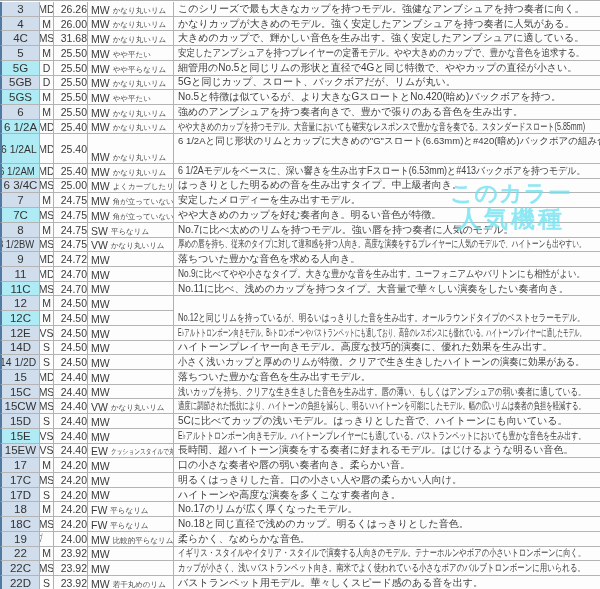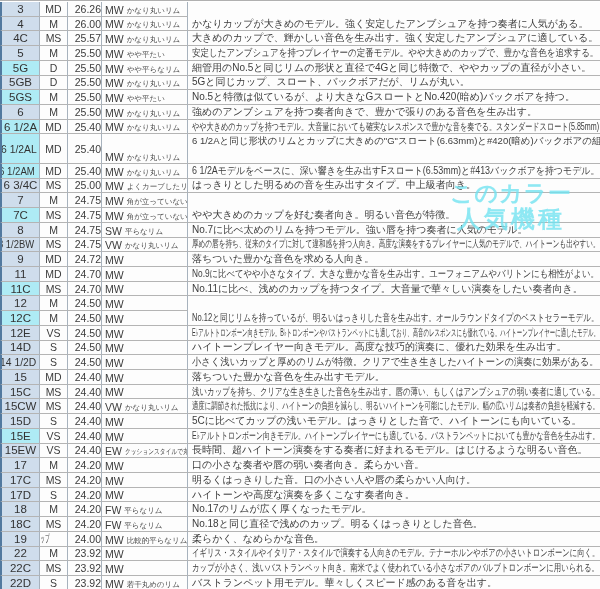--- a/index.html
+++ b/index.html
@@ -14,21 +14,21 @@
   .cell{
     box-sizing:border-box;display:flex;align-items:center;overflow:hidden;
     border-bottom:1px solid #b4b4b4;border-right:1px solid #a7b2bd;
     color:#3b3b3b;white-space:nowrap;
   }
   .c-model{
     width:40px;justify-content:center;background:#cfddec;
     border-left:2px solid #52799f;font-size:11.5px;color:#333;
   }
   .c-model.popular{background:#aeebf5;}
-  .c-cup{width:28px;justify-content:center;font-size:10.5px;}
+  .c-cup{width:14px;justify-content:center;font-size:10.5px;}
   .c-dia{width:34px;justify-content:flex-end;font-size:10.5px;}
   .c-rim{width:86px;padding-left:3px;font-size:10.5px;align-items:flex-end;}
   .rim-note{font-size:7.5px;margin-left:3px;color:#4a4a4a;}
   .c-desc{flex:1;padding-left:4px;font-size:10px;border-right:none;color:#3c3c3c;}
   .row.tall .c-desc{white-space:normal;word-break:break-all;line-height:12.5px;font-size:9.5px;padding-top:1px;align-items:flex-start;}
   .fit{display:inline-block;transform-origin:left center;white-space:nowrap;}
   #watermark{
     position:absolute;top:179px;right:16px;width:146px;z-index:5;pointer-events:none;
     text-align:center;font-weight:bold;color:rgba(110,225,240,0.78);
     line-height:26px;letter-spacing:1px;
@@ -48,20 +48,23 @@
     <div class="cell c-cup">
           <span class="fit">MD</span>
         </div>
     <div class="cell c-dia">
           <span class="fit">26.26</span>
         </div>
     <div class="cell c-rim">
           <span class="rim-main fit">MW</span>
           <span class="rim-note fit">かなり丸いリム</span>
         </div>
+    <div class="cell c-desc">
+          <span class="fit desc-text">このシリーズで最も大きなカップを持つモデル。強健なアンブシュアを持つ奏者に向く。</span>
+        </div>
   </div>
 
   <div class="row">
     <div class="cell c-model">
           <span class="fit">4</span>
         </div>
     <div class="cell c-cup">
           <span class="fit">M</span>
         </div>
     <div class="cell c-dia">
@@ -77,21 +80,21 @@
   </div>
 
   <div class="row">
     <div class="cell c-model">
           <span class="fit">4C</span>
         </div>
     <div class="cell c-cup">
           <span class="fit">MS</span>
         </div>
     <div class="cell c-dia">
-          <span class="fit">25.57</span>
+          <span class="fit">31.68</span>
         </div>
     <div class="cell c-rim">
           <span class="rim-main fit">MW</span>
           <span class="rim-note fit">かなり丸いリム</span>
         </div>
     <div class="cell c-desc">
           <span class="fit desc-text">大きめのカップで、輝かしい音色を生み出す。強く安定したアンブシュアに適している。</span>
         </div>
   </div>
 
@@ -272,20 +275,23 @@
         </div>
     <div class="cell c-cup">
           <span class="fit">M</span>
         </div>
     <div class="cell c-dia">
           <span class="fit">24.75</span>
         </div>
     <div class="cell c-rim">
           <span class="rim-main fit">MW</span>
           <span class="rim-note fit">角が立っていない</span>
+        </div>
+    <div class="cell c-desc">
+          <span class="fit desc-text">安定したメロディーを生み出すモデル。</span>
         </div>
   </div>
 
   <div class="row">
     <div class="cell c-model popular">
           <span class="fit">7C</span>
         </div>
     <div class="cell c-cup">
           <span class="fit">MS</span>
         </div>

